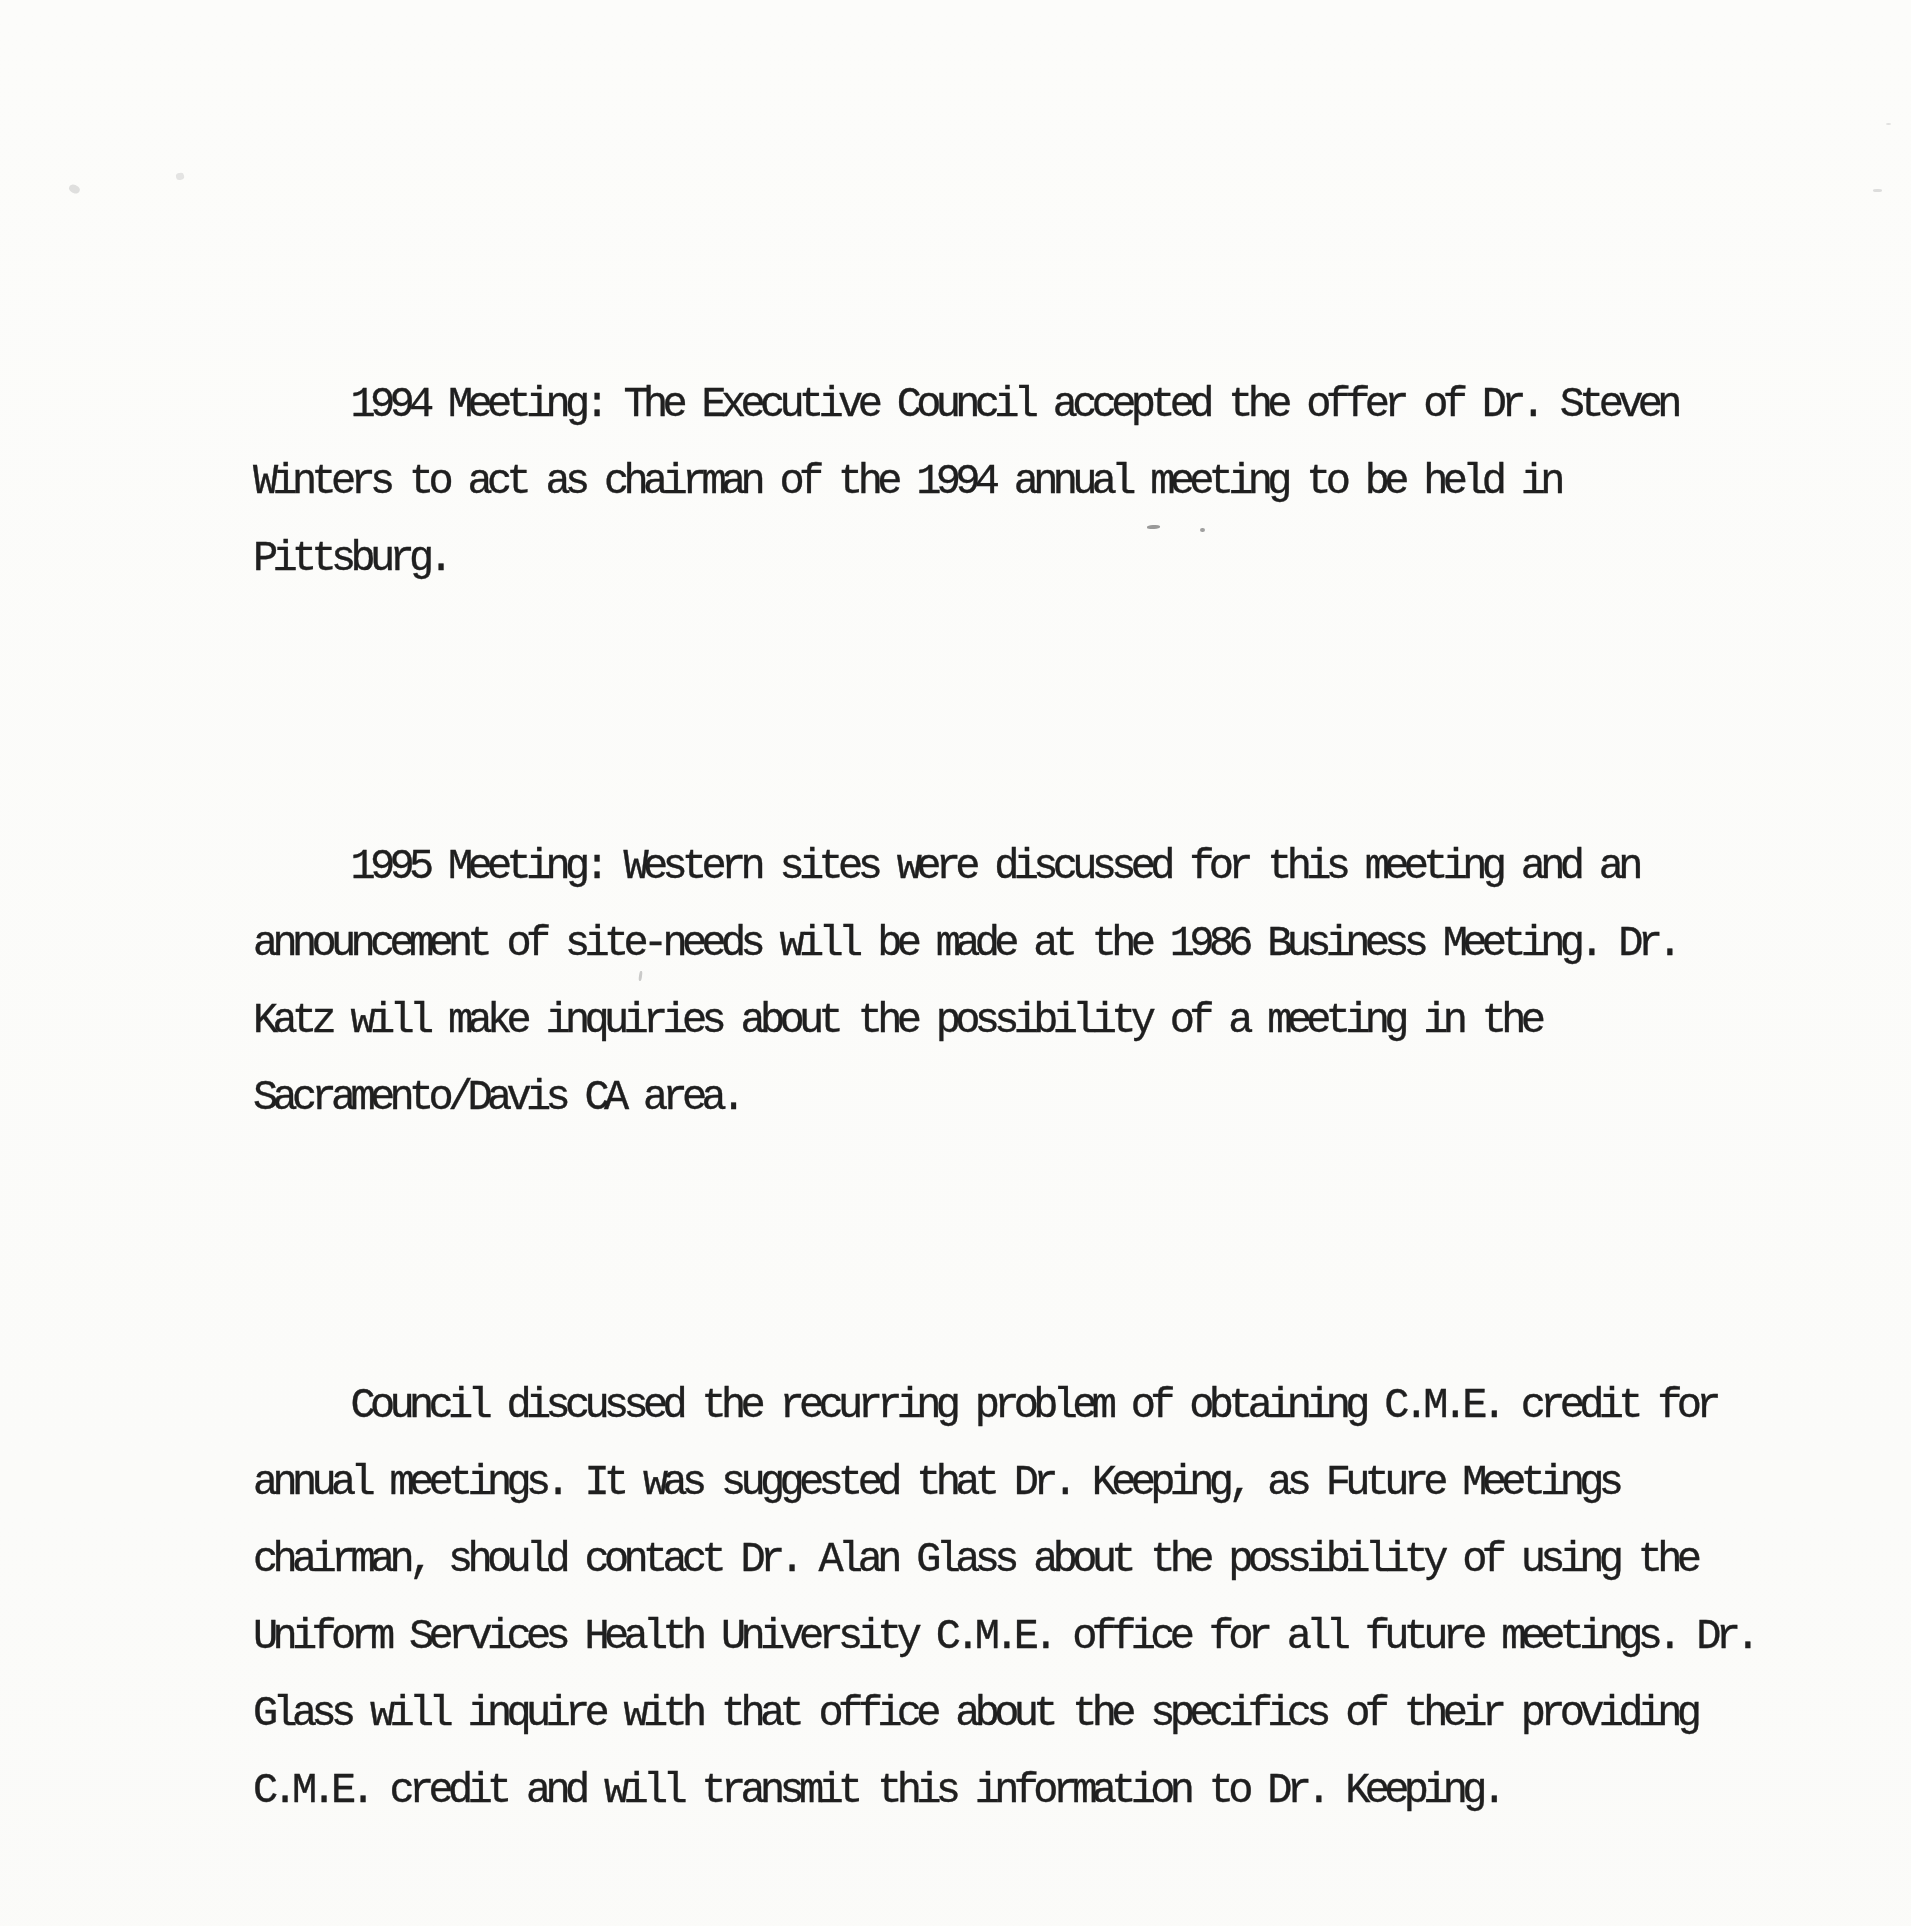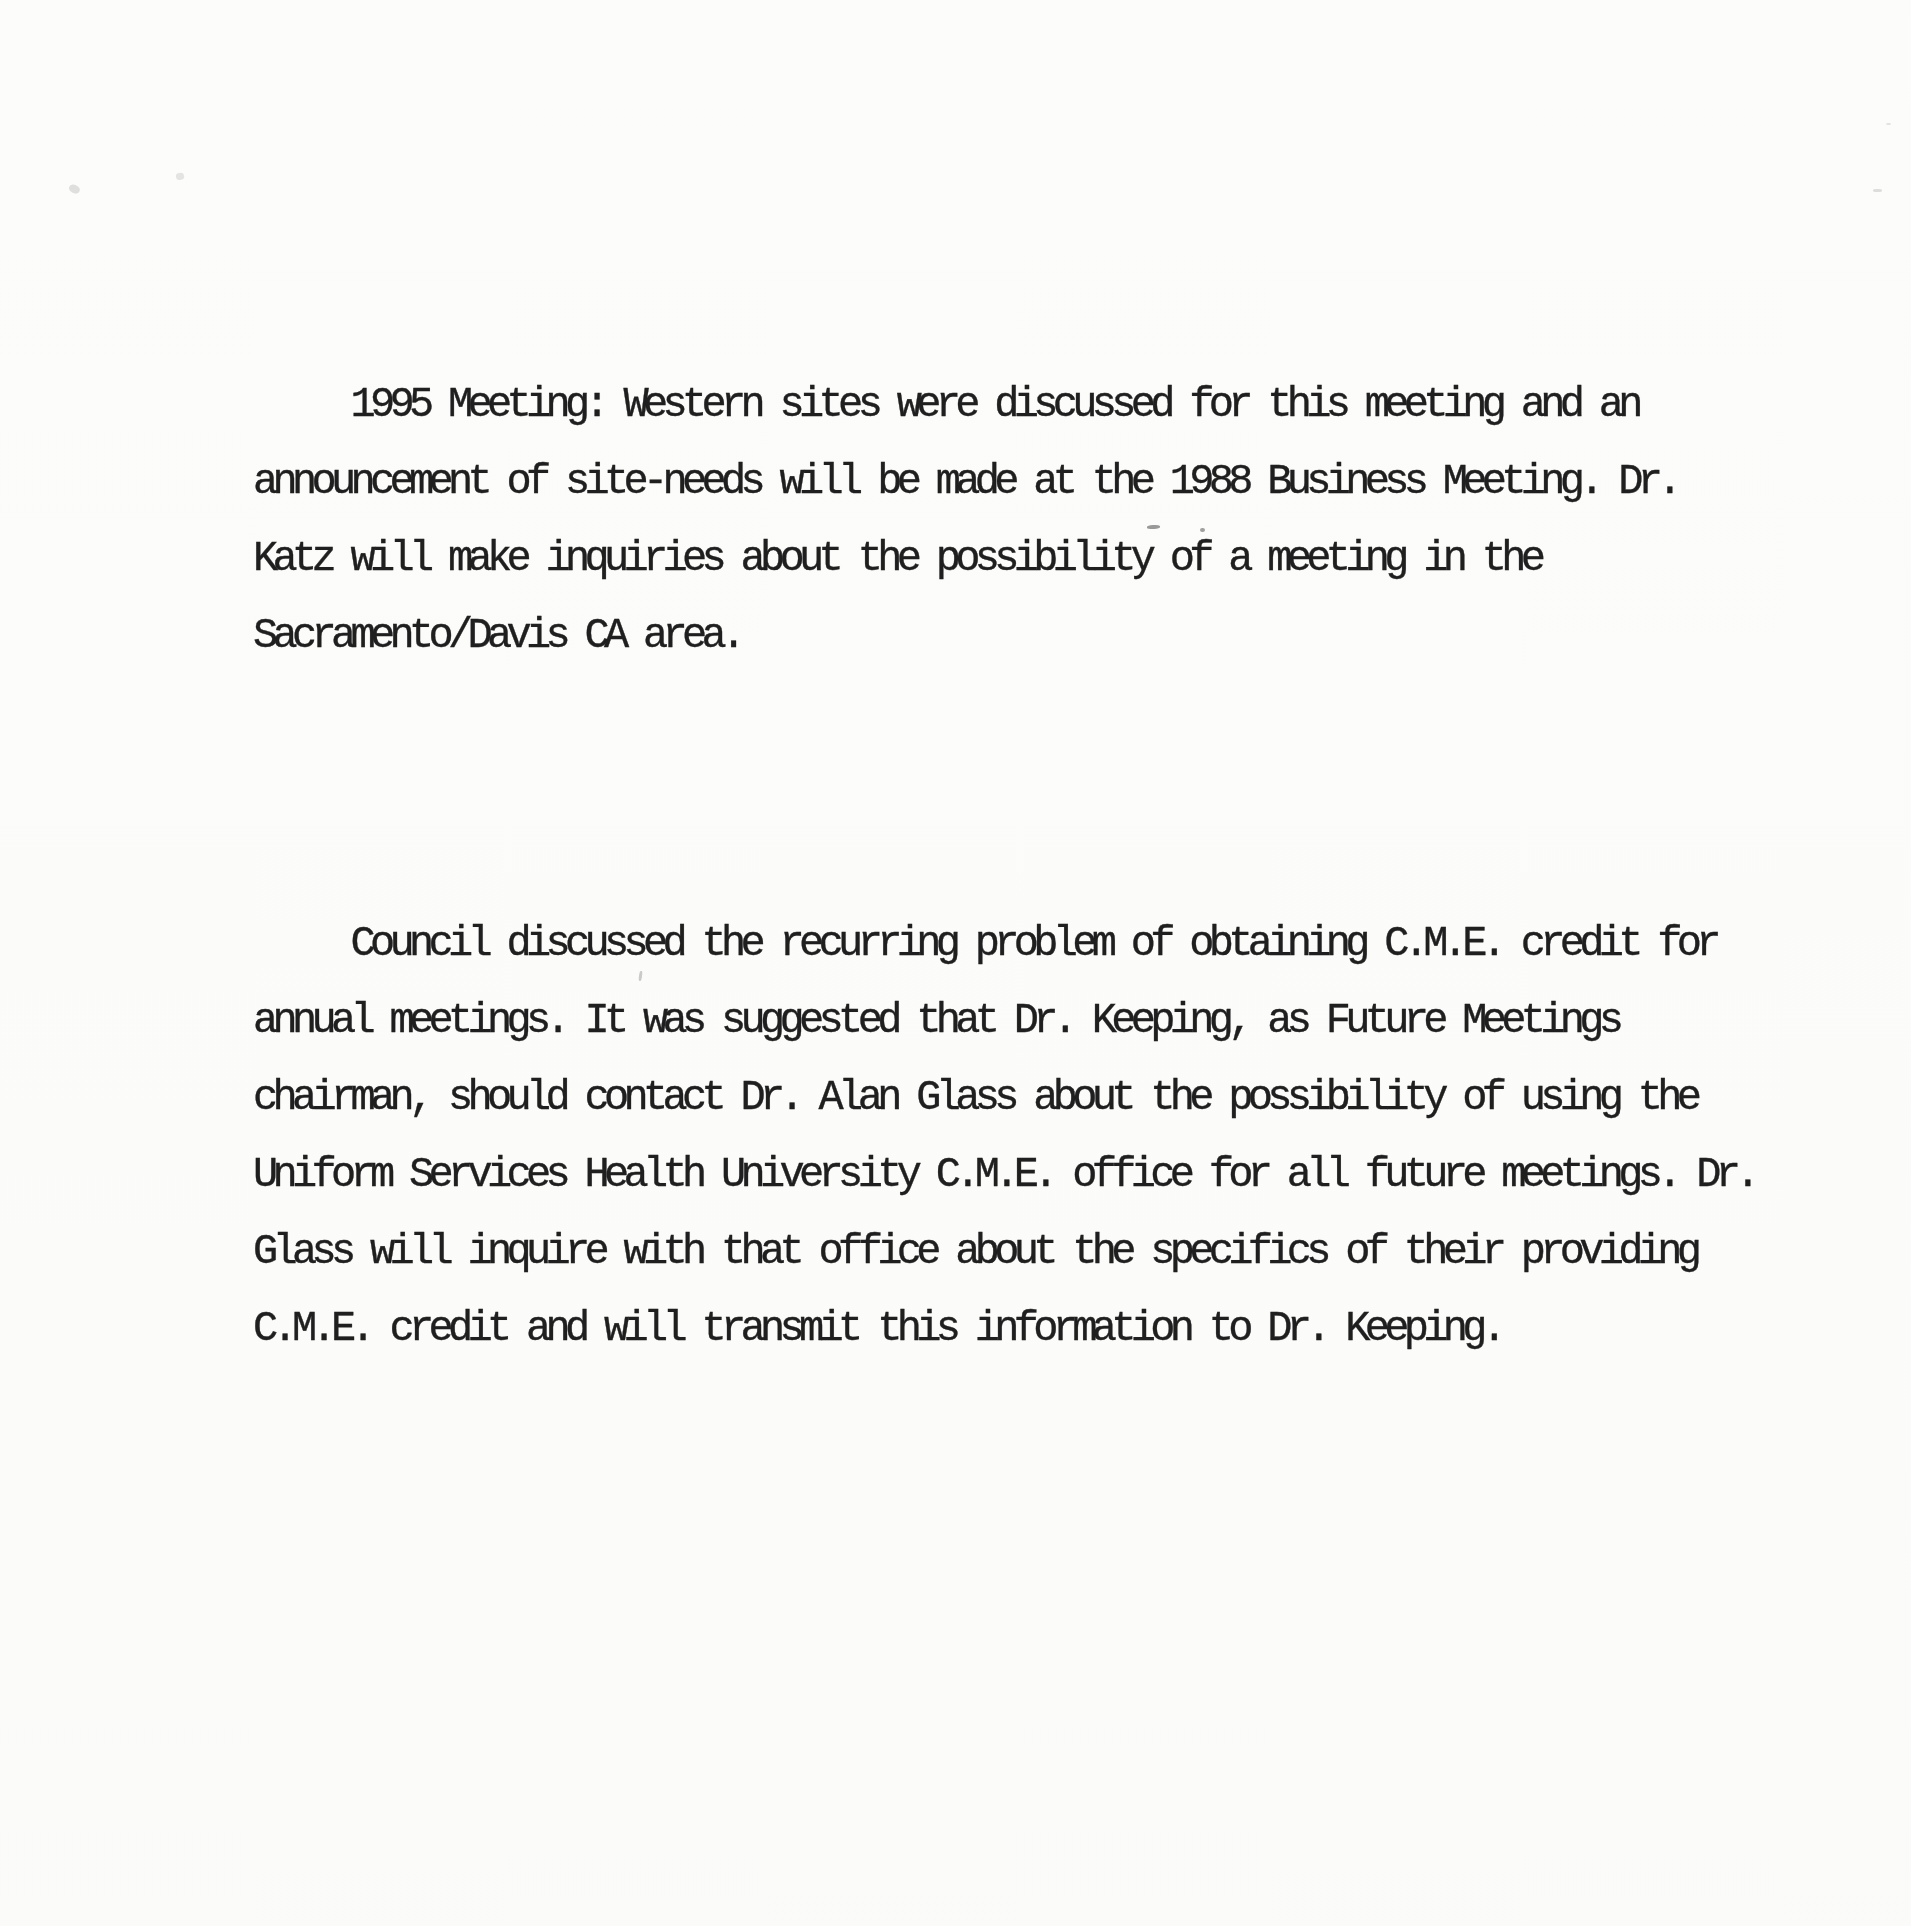--- a/index.html
+++ b/index.html
@@ -37,22 +37,25 @@
     border-radius: 45%;
     pointer-events: none;
   }
 </style>
 </head>
 <body>
 
 <div class="page">
 
   <div class="content">
+    <div class="para">     1994 Meeting: The Executive Council accepted the offer of Dr. Steven
+Winters to act as chairman of the 1994 annual meeting to be held in
+Pittsburg.</div>
     <div class="para">     1995 Meeting: Western sites were discussed for this meeting and an
-announcement of site-needs will be made at the 1988 Business Meeting. Dr.
+announcement of site-needs will be made at the 1986 Business Meeting. Dr.
 Katz will make inquiries about the possibility of a meeting in the
 Sacramento/Davis CA area.</div>
     <div class="para">     Council discussed the recurring problem of obtaining C.M.E. credit for
 annual meetings. It was suggested that Dr. Keeping, as Future Meetings
 chairman, should contact Dr. Alan Glass about the possibility of using the
 Uniform Services Health University C.M.E. office for all future meetings. Dr.
 Glass will inquire with that office about the specifics of their providing
 C.M.E. credit and will transmit this information to Dr. Keeping.</div>
     
     

